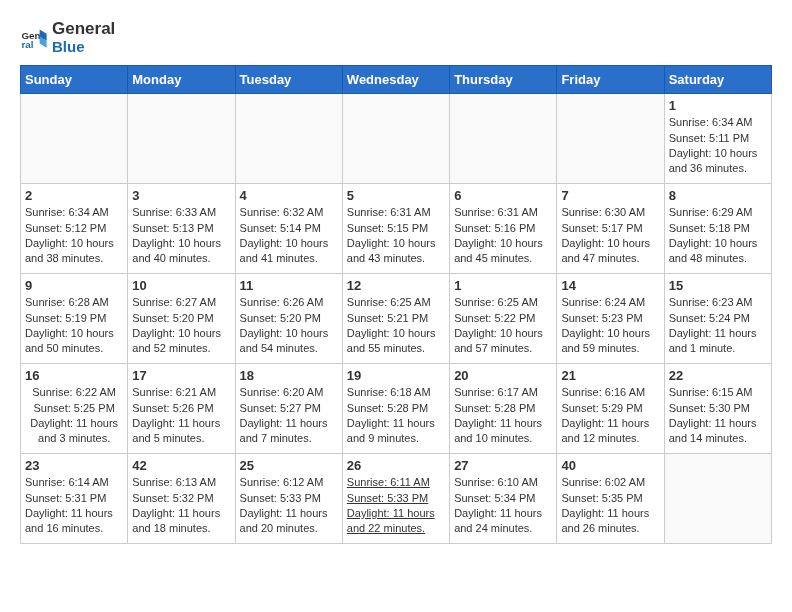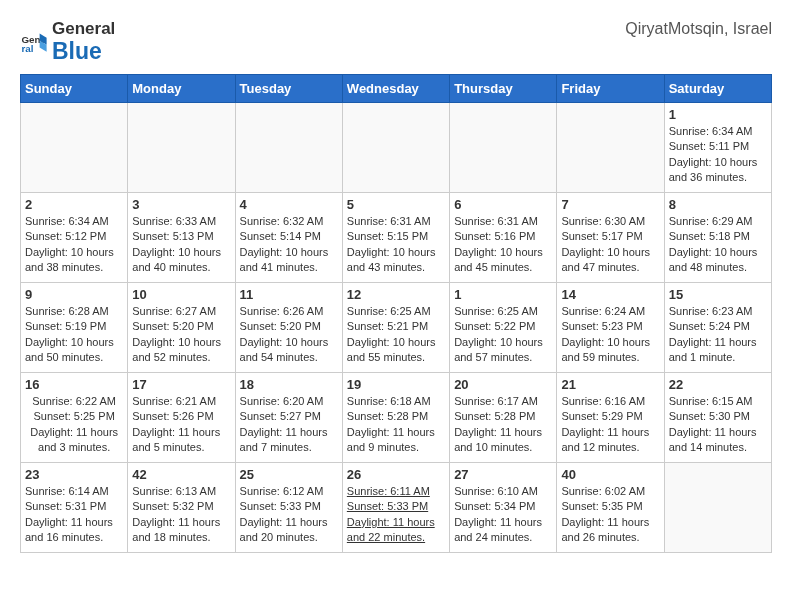--- a/index.html
+++ b/index.html
@@ -82,25 +82,24 @@
 <div class="header">
   <div class="logo">
     <svg class="logo-icon" viewBox="0 0 40 40">
       <text x="2" y="22" font-size="14" font-weight="bold" fill="#333">Gene</text>
       <text x="2" y="34" font-size="14" font-weight="bold" fill="#1a6bb5">ral</text>
       <polygon points="28,8 38,14 38,24 28,18" fill="#1a6bb5"></polygon>
       <polygon points="28,18 38,24 38,34 28,28" fill="#4a9fe0"></polygon>
     </svg>
     <div>
       <div style="font-size:17px;font-weight:bold;color:#333;line-height:1.1;">General</div>
-      <div style="font-size:23px;font-weight:bold;color:#1a6bb5;line-height:1.1;">Blue</div>
+      <div style="font-size:15px;font-weight:bold;color:#1a6bb5;line-height:1.1;">Blue</div>
     </div>
   </div>
   <div class="title-block">
-    <div class="calendar-subtitle">QiryatMotsqin, Israel</div>
   </div>
 </div>
 
 <table>
   <thead>
     <tr>
       <th>Sunday</th>
       <th>Monday</th>
       <th>Tuesday</th>
       <th>Wednesday</th>

